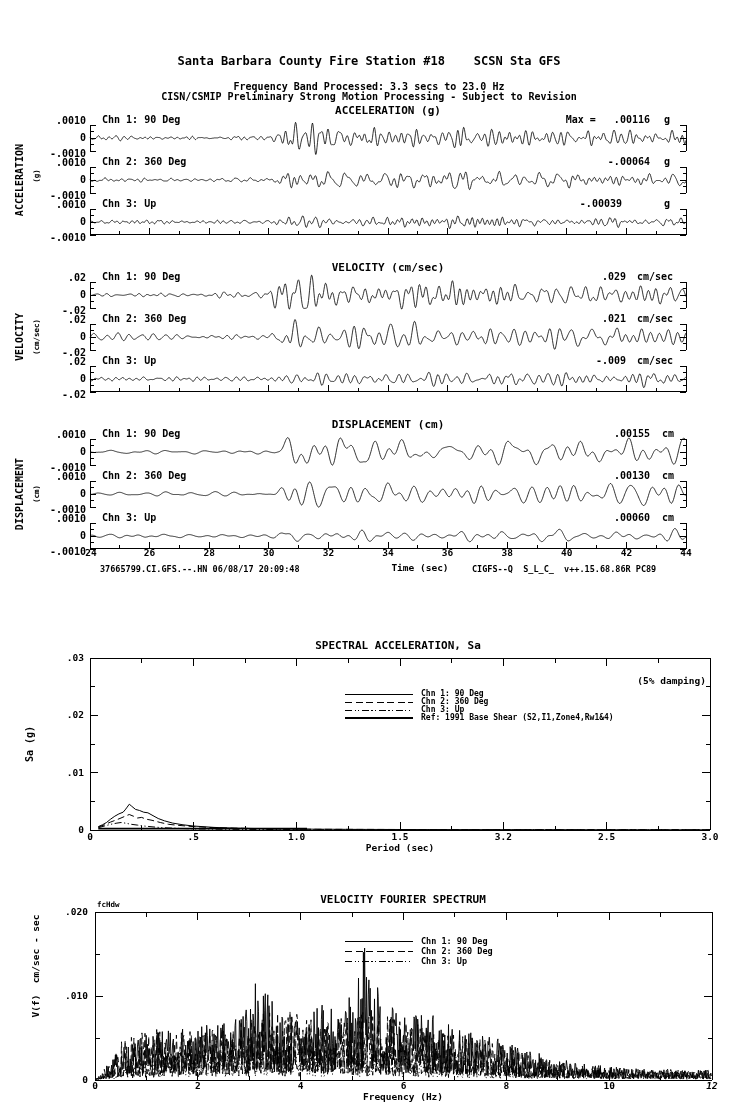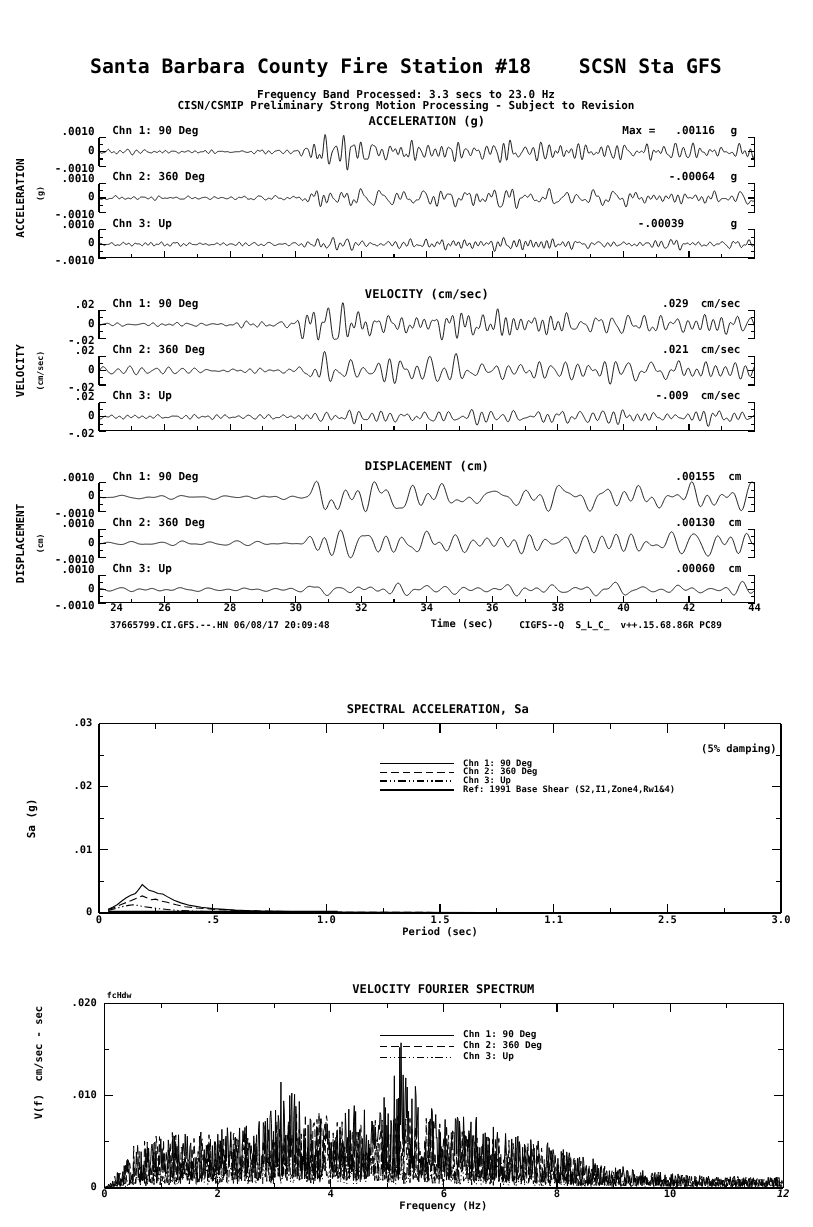--- a/index.html
+++ b/index.html
@@ -3,21 +3,21 @@
 <meta charset="utf-8">
 <style>
   html,body{margin:0;padding:0;background:#fff;}
   #page{position:relative;width:739px;height:1115px;background:#ffffff;overflow:hidden;
         font-family:"DejaVu Sans Mono","Liberation Mono",monospace;color:#000;}
   #plot-svg{position:absolute;left:0;top:0;}
   .t{position:absolute;white-space:pre;font-weight:bold;line-height:1;transform:translate(0,-50%);color:#000;}
   .c{transform:translate(-50%,-50%);}
   .r{transform:translate(-100%,-50%);}
   .rot{transform:translate(-50%,-50%) rotate(-90deg);}
-  .f12{font-size:18px;} .f11{font-size:11px;} .f10{font-size:10px;} .f95{font-size:9.5px;}
+  .f12{font-size:12px;} .f11{font-size:11px;} .f10{font-size:10px;} .f95{font-size:9.5px;}
   .f9{font-size:10px;} .f85{font-size:8.5px;} .f8{font-size:8px;} .f75{font-size:7.5px;}
 </style>
 </head>
 <body>
 
 <div id="page">
   <svg id="plot-svg" width="739" height="1115">
       <g>
         <line x1="90" y1="125" x2="90" y2="151" stroke="#000" stroke-width="1" shape-rendering="crispEdges"></line>
         <line x1="90" y1="125" x2="96" y2="125" stroke="#000" stroke-width="1" shape-rendering="crispEdges"></line>
@@ -388,40 +388,40 @@
       <span class="t f9 r" style="left: 86px; top: 494px;">0</span>
       <span class="t f9 r" style="left: 86px; top: 510px;">-.0010</span>
       <span class="t f9 r" style="left: 650px; top: 476px;">.00130</span>
       <span class="t f9" style="left: 662px; top: 476px;">cm</span>
       <span class="t f9" style="left: 102px; top: 518px;">Chn 3: Up</span>
       <span class="t f9 r" style="left: 86px; top: 519px;">.0010</span>
       <span class="t f9 r" style="left: 86px; top: 536px;">0</span>
       <span class="t f9 r" style="left: 86px; top: 552px;">-.0010</span>
       <span class="t f9 r" style="left: 650px; top: 518px;">.00060</span>
       <span class="t f9" style="left: 662px; top: 518px;">cm</span>
-      <span class="t f95 c" style="left: 106px; top: 553px;">24</span>
+      <span class="t f95 c" style="left: 91px; top: 553px;">24</span>
       <span class="t f95 c" style="left: 149.6px; top: 553px;">26</span>
       <span class="t f95 c" style="left: 209.2px; top: 553px;">28</span>
       <span class="t f95 c" style="left: 268.8px; top: 553px;">30</span>
       <span class="t f95 c" style="left: 328.4px; top: 553px;">32</span>
       <span class="t f95 c" style="left: 388px; top: 553px;">34</span>
       <span class="t f95 c" style="left: 447.6px; top: 553px;">36</span>
       <span class="t f95 c" style="left: 507.2px; top: 553px;">38</span>
       <span class="t f95 c" style="left: 566.8px; top: 553px;">40</span>
       <span class="t f95 c" style="left: 626.4px; top: 553px;">42</span>
       <span class="t f95 c" style="left: 686px; top: 553px;">44</span>
       <span class="t f95 r" style="left: 84px; top: 830px;">0</span>
       <span class="t f95 r" style="left: 84px; top: 772.667px;">.01</span>
       <span class="t f95 r" style="left: 84px; top: 715.333px;">.02</span>
       <span class="t f95 r" style="left: 84px; top: 658px;">.03</span>
       <span class="t f95 c" style="left: 90px; top: 837px;">0</span>
       <span class="t f95 c" style="left: 193.333px; top: 837px;">.5</span>
       <span class="t f95 c" style="left: 296.667px; top: 837px;">1.0</span>
       <span class="t f95 c" style="left: 400px; top: 837px;">1.5</span>
-      <span class="t f95 c" style="left: 503.333px; top: 837px;">1.1</span>
+      <span class="t f95 c" style="left: 503.333px; top: 837px;">3.2</span>
       <span class="t f95 c" style="left: 606.667px; top: 837px;">2.5</span>
       <span class="t f95 c" style="left: 710px; top: 837px;">3.0</span>
       <span class="t f8" style="left: 421px; top: 694px;">Chn 1: 90 Deg</span>
       <span class="t f8" style="left: 421px; top: 702px;">Chn 2: 360 Deg</span>
       <span class="t f8" style="left: 421px; top: 710px;">Chn 3: Up</span>
       <span class="t f8" style="left: 421px; top: 718px;">Ref: 1991 Base Shear (S2,I1,Zone4,Rw1&amp;4)</span>
       <span class="t f95 r" style="left: 88px; top: 1080px;">0</span>
       <span class="t f95 r" style="left: 88px; top: 996px;">.010</span>
       <span class="t f95 r" style="left: 88px; top: 912px;">.020</span>
       <span class="t f95 c" style="left: 95px; top: 1086px;">0</span>

